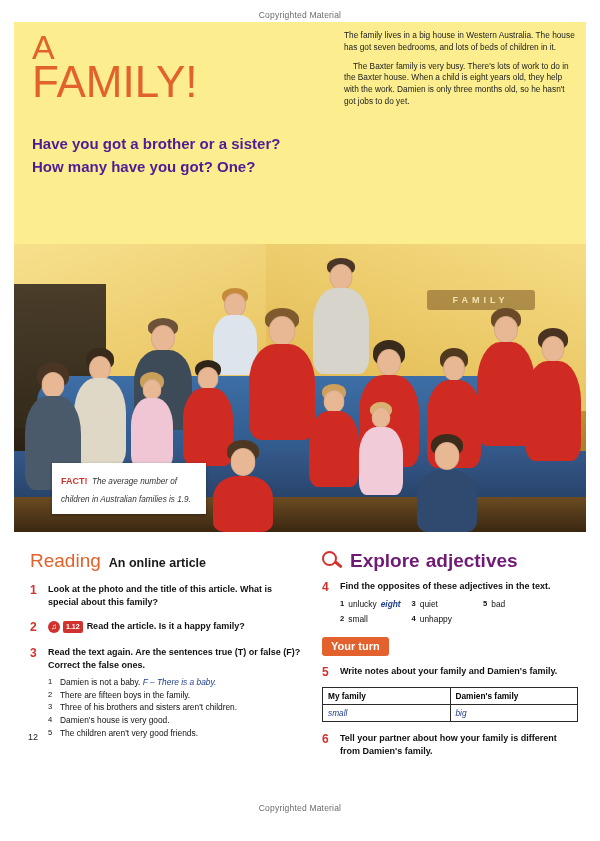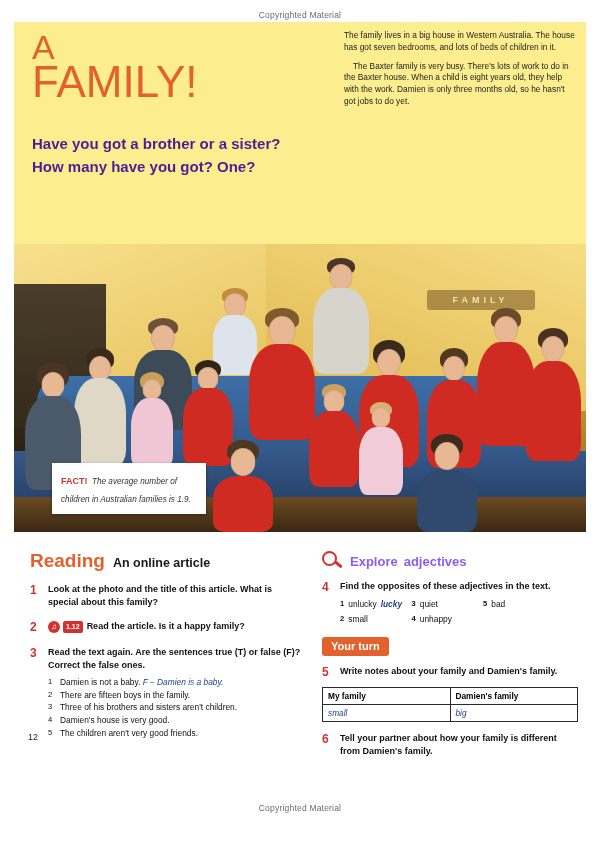--- a/index.html
+++ b/index.html
@@ -172,21 +172,21 @@
     left: 14px; top: 528px;
     width: 572px; height: 226px;
   }
   .col-left { position: absolute; left: 16px; top: 0; width: 272px; }
   .col-right { position: absolute; left: 308px; top: 0; width: 256px; }
 
   .sec-head { display: flex; align-items: baseline; gap: 8px; }
   .sec-title {
     color: #e2612c;
     font-size: 19px;
-    font-weight: bold;
+    font-weight: normal;
   }
   .sec-sub {
     color: #1a1a1a;
     font-size: 12.5px;
     font-weight: bold;
   }
 
   .ex { display: flex; gap: 7px; margin-top: 11px; }
   .ex-num {
     color: #d2322d;
@@ -251,21 +251,21 @@
     border: 2px solid #d2322d;
     background: rgba(255,255,255,.3);
   }
   .mag-h {
     position: absolute; left: 12px; top: 13px;
     width: 9px; height: 2.5px;
     background: #d2322d;
     transform: rotate(40deg);
     border-radius: 2px;
   }
-  .explore-title { color: #8b5cf6; font-size: 13px; font-weight: bold; }
+  .explore-title { color: #701a75; font-size: 19px; font-weight: bold; }
 
   .adj-grid {
     display: grid;
     grid-template-columns: repeat(3, 1fr);
     column-gap: 4px;
     row-gap: 3px;
     margin-top: 5px;
     font-size: 8.4px;
   }
   .adj-item { display: flex; gap: 4px; }
@@ -452,21 +452,21 @@
         </div>
       </div>
 
       <div class="ex">
         <div class="ex-num">3</div>
         <div class="ex-body">
           <span>Read the text again. Are the sentences true (T) or false (F)? Correct the false ones.</span>
           <ol class="sub">
             <li>
               <span>Damien is not a baby.</span>
-              <span class="hand">F – Damien is a baby.</span>
+              <span class="hand">F – There is a baby.</span>
             </li>
             <li>
               <span>There are fifteen boys in the family.</span>
             </li>
             <li>
               <span>Three of his brothers and sisters aren't children.</span>
             </li>
             <li>
               <span>Damien's house is very good.</span>
             </li>
@@ -489,21 +489,21 @@
       </div>
 
       <div class="ex" style="margin-top:8px;">
         <div class="ex-num">4</div>
         <div class="ex-body">
           <span>Find the opposites of these adjectives in the text.</span>
           <div class="adj-grid">
             <div class="adj-item">
               <span class="adj-n">1</span>
               <span style="font-weight:normal">unlucky</span>
-              <span class="hand">lucky</span>
+              <span class="hand">eight</span>
             </div>
             <div class="adj-item">
               <span class="adj-n">3</span>
               <span style="font-weight:normal">quiet</span>
             </div>
             <div class="adj-item">
               <span class="adj-n">5</span>
               <span style="font-weight:normal">bad</span>
             </div>
             <div class="adj-item">

